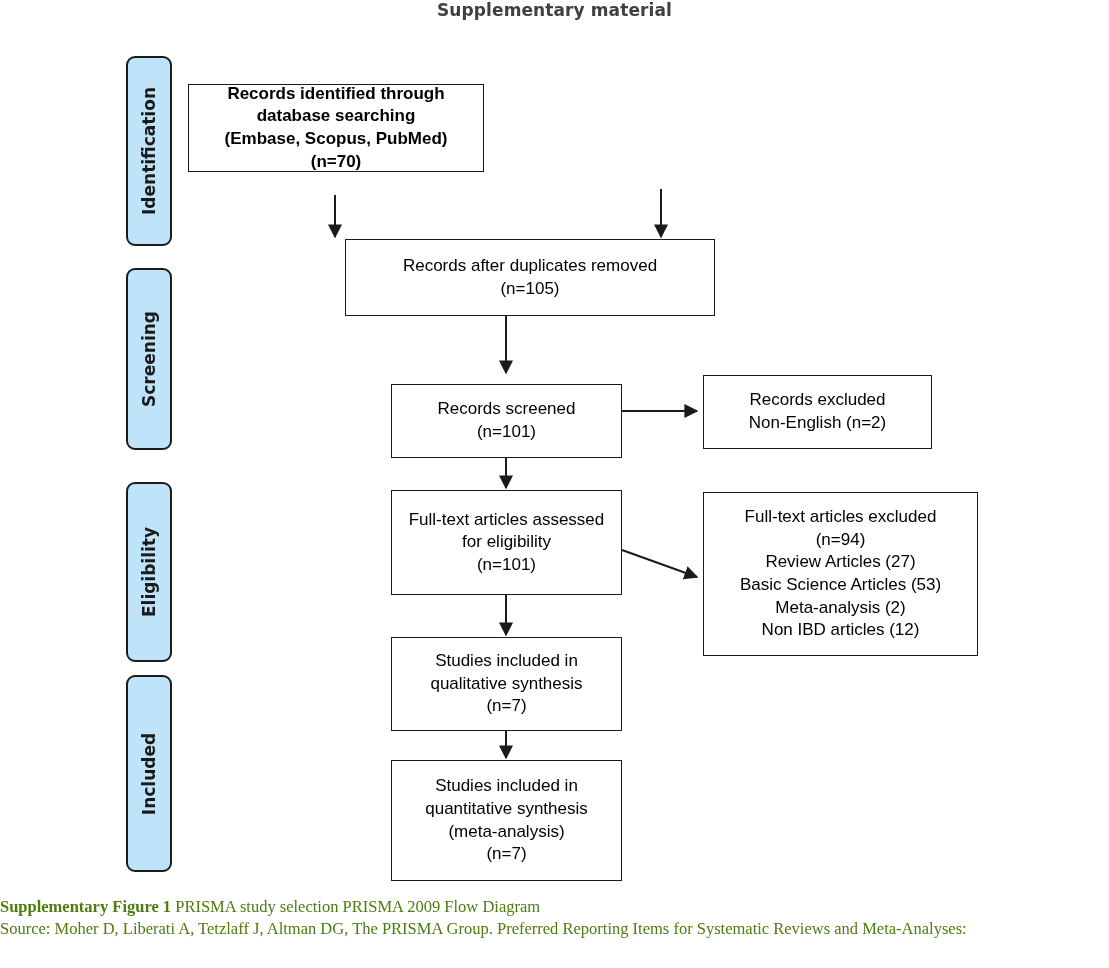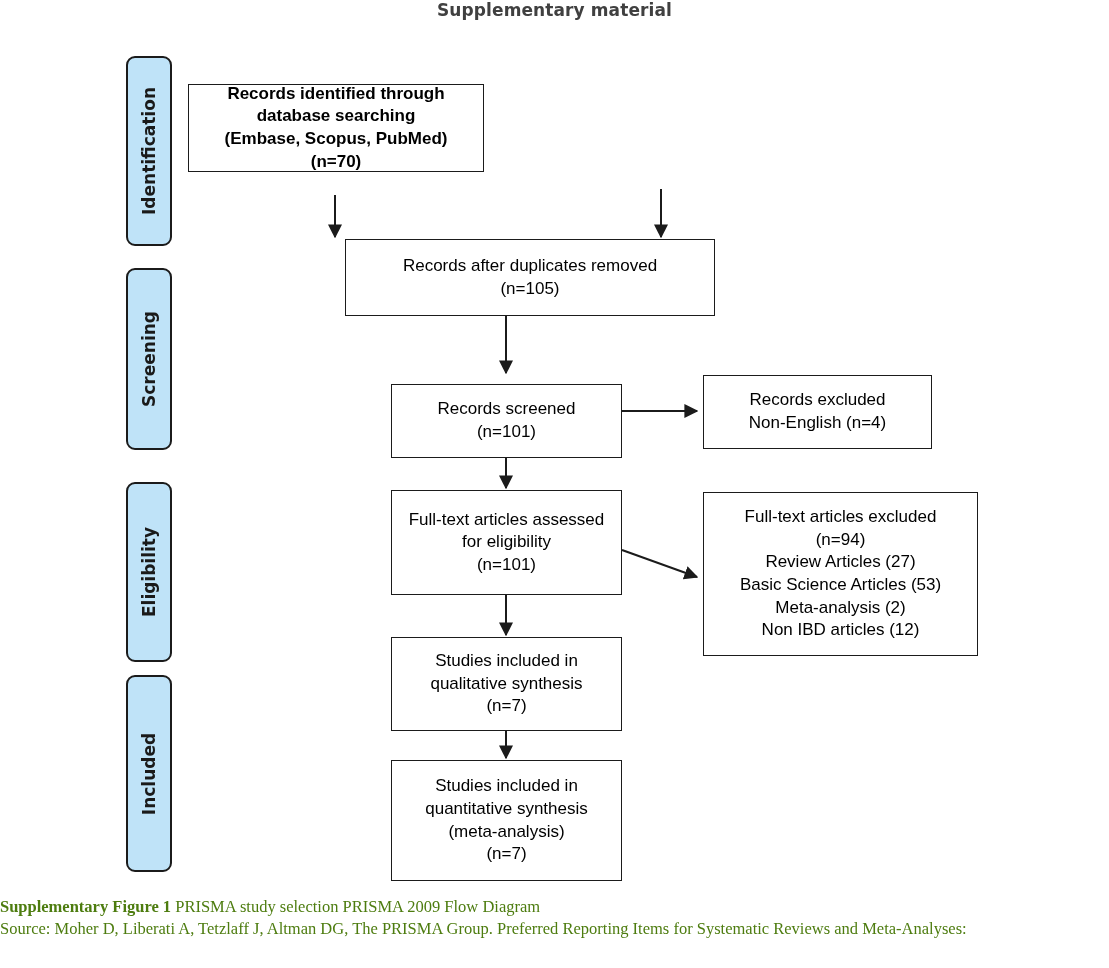--- a/index.html
+++ b/index.html
@@ -152,21 +152,21 @@
 (n=105)</div>
   </div>
 
   <div class="flow-box" style="left:391px; top:344px; width:231px; height:74px;justify-content:flex-end;">
     <div class="lines">Records screened
 (n=101)</div>
   </div>
 
   <div class="flow-box" style="left:703px; top:335px; width:229px; height:74px;">
     <div class="lines">Records excluded
-Non-English (n=4)</div>
+Non-English (n=2)</div>
   </div>
 
   <div class="flow-box" style="left:391px; top:450px; width:231px; height:105px;justify-content:flex-end;">
     <div class="lines">Full-text articles assessed
 for eligibility
 (n=101)</div>
   </div>
 
   <div class="flow-box" style="left:703px; top:452px; width:275px; height:164px;">
     <div class="lines">Full-text articles excluded

